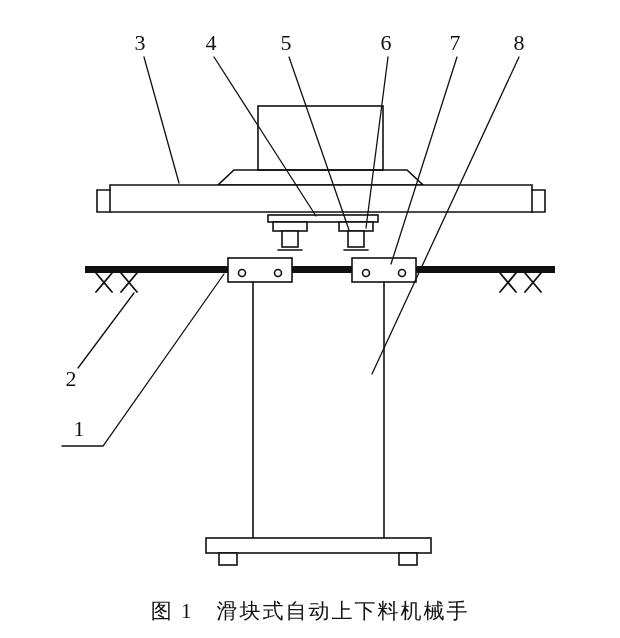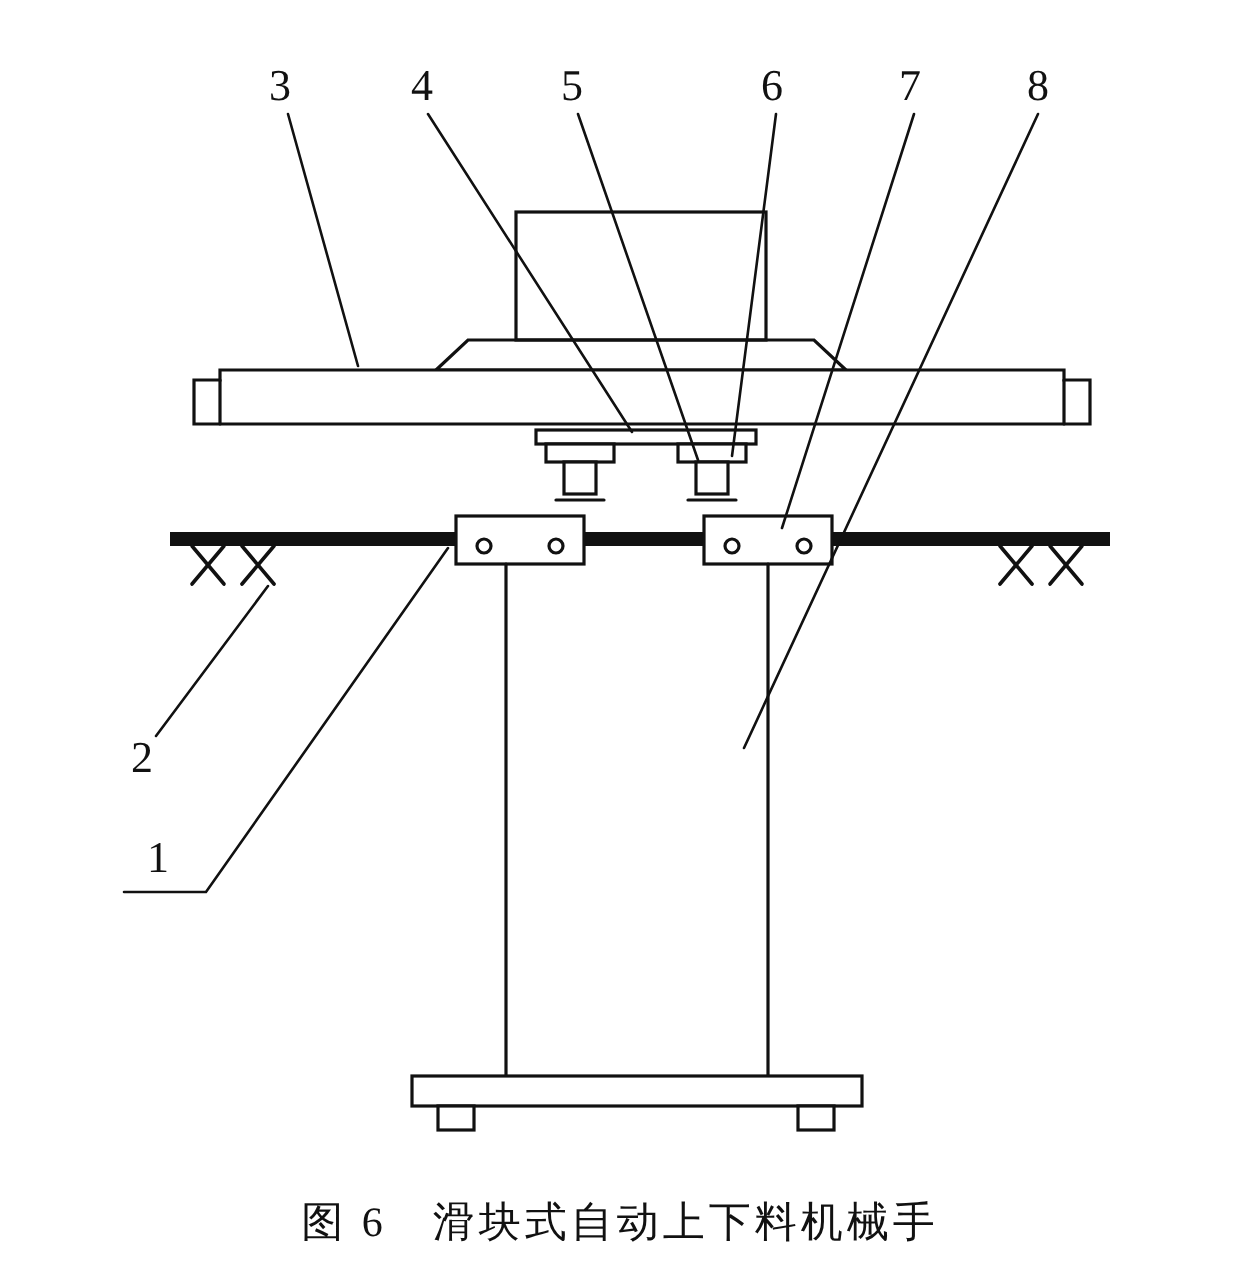--- a/index.html
+++ b/index.html
@@ -126,15 +126,15 @@
 
   <div class="num-label" style="left:140px;top:43px;">3</div>
   <div class="num-label" style="left:211px;top:43px;">4</div>
   <div class="num-label" style="left:286px;top:43px;">5</div>
   <div class="num-label" style="left:386px;top:43px;">6</div>
   <div class="num-label" style="left:455px;top:43px;">7</div>
   <div class="num-label" style="left:519px;top:43px;">8</div>
   <div class="num-label" style="left:71px;top:379px;">2</div>
   <div class="num-label" style="left:79px;top:429px;">1</div>
 
-  <div class="caption">图 6　滑块式自动上下料机械手</div>
+  <div class="caption">图 1　滑块式自动上下料机械手</div>
 
 </div>
 
 </body></html>

